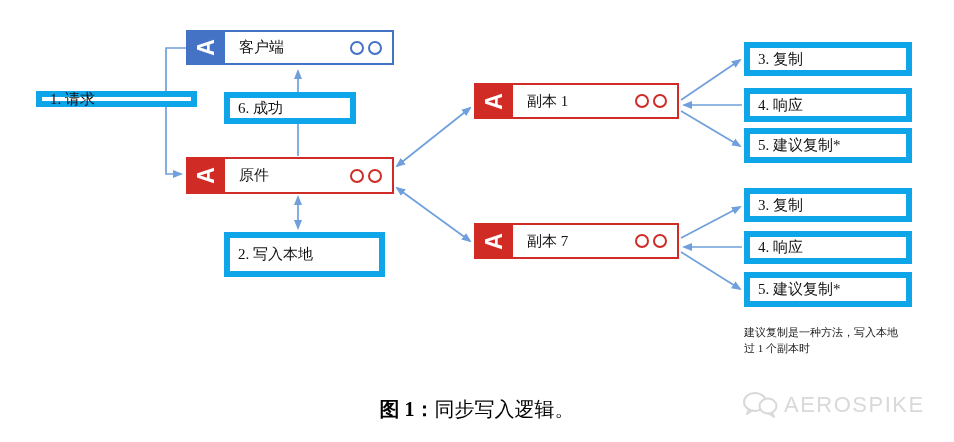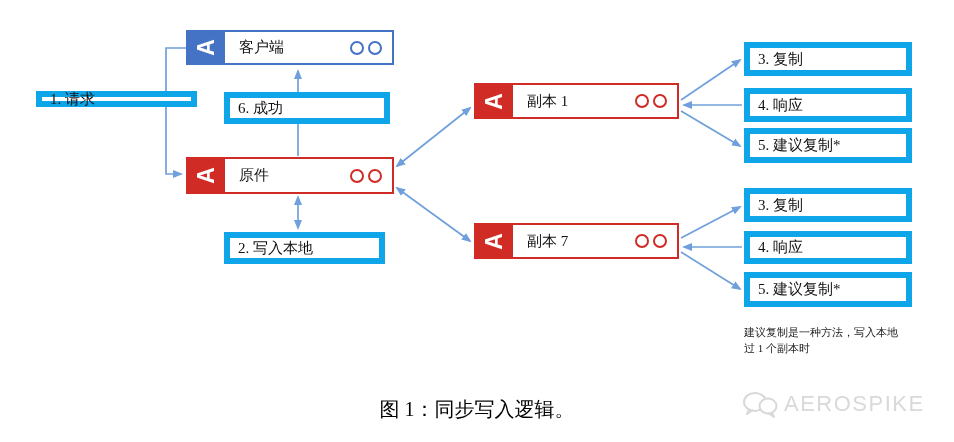--- a/index.html
+++ b/index.html
@@ -53,26 +53,26 @@
     position:absolute;left:744px;top:324px;width:200px;z-index:2;
     font-size:11px;line-height:16px;color:#222;
   }
   .footnote span{display:block;}
 
   
   .caption{
     position:absolute;left:0;top:396px;width:954px;z-index:2;
     text-align:center;font-size:20px;color:#000;
   }
-  .caption .cap-prefix{font-weight:normal;}
+  .caption .cap-prefix{font-weight:bold;}
 
   
   .watermark{
     position:absolute;left:742px;top:391px;z-index:1;
-    display:flex;gap:6px;
+    display:flex;align-items:center;gap:6px;
     color:#d6d6d6;
   }
   .watermark .wm-text{
     font-family:"Liberation Sans","DejaVu Sans",sans-serif;
     font-size:22px;letter-spacing:1.5px;color:#d9d9d9;
     text-shadow:0 1px 0 #ffffff;
   }
 </style>
 </head>
 <body>
@@ -148,22 +148,22 @@
         <span class="aglyph">A</span>
       </div>
     <span class="nlabel">副本 7</span>
     <span class="dots">
         <i></i>
         <i></i>
       </span>
   </div>
 
   <div class="step" style="left:36px;top:91px;width:161px;height:16px;">1. 请求</div>
-  <div class="step" style="left:224px;top:92px;width:166px;height:32px;">6. 成功</div>
-  <div class="step" style="left:224px;top:232px;width:161px;height:32px;">2. 写入本地</div>
+  <div class="step" style="left:224px;top:92px;width:132px;height:32px;">6. 成功</div>
+  <div class="step" style="left:224px;top:232px;width:161px;height:45px;">2. 写入本地</div>
 
   <div class="step" style="left:744px;top:42px;width:168px;height:34px;">3. 复制</div>
   <div class="step" style="left:744px;top:88px;width:168px;height:34px;">4. 响应</div>
   <div class="step" style="left:744px;top:128px;width:168px;height:35px;">5. 建议复制*</div>
 
   <div class="step" style="left:744px;top:188px;width:168px;height:34px;">3. 复制</div>
   <div class="step" style="left:744px;top:231px;width:168px;height:33px;">4. 响应</div>
   <div class="step" style="left:744px;top:272px;width:168px;height:35px;">5. 建议复制*</div>
 
   <div class="footnote">

